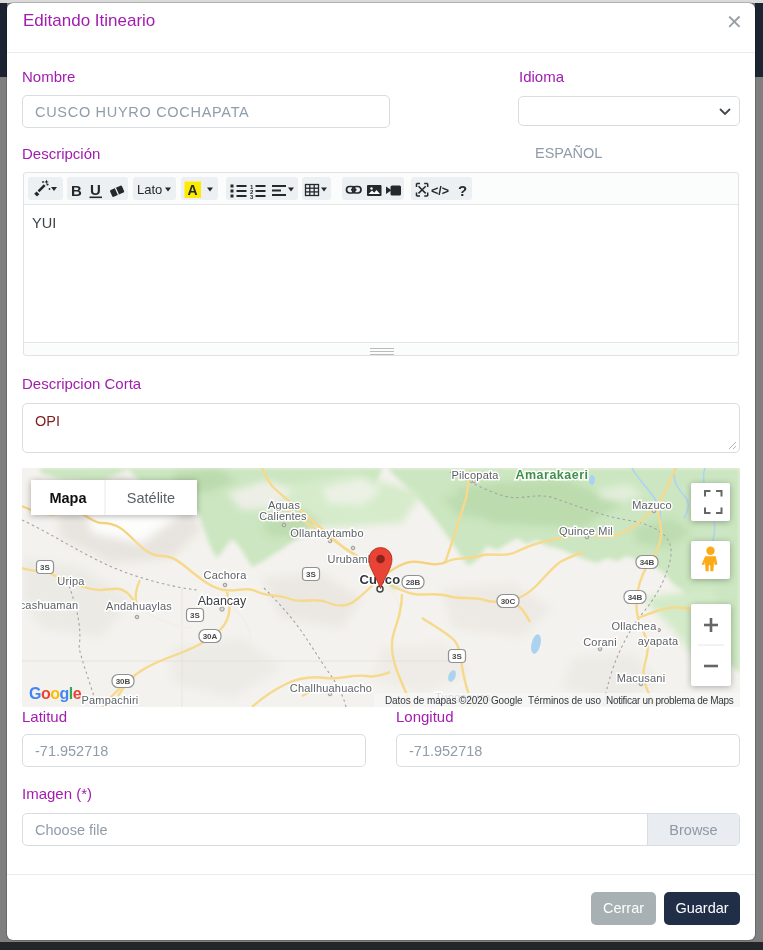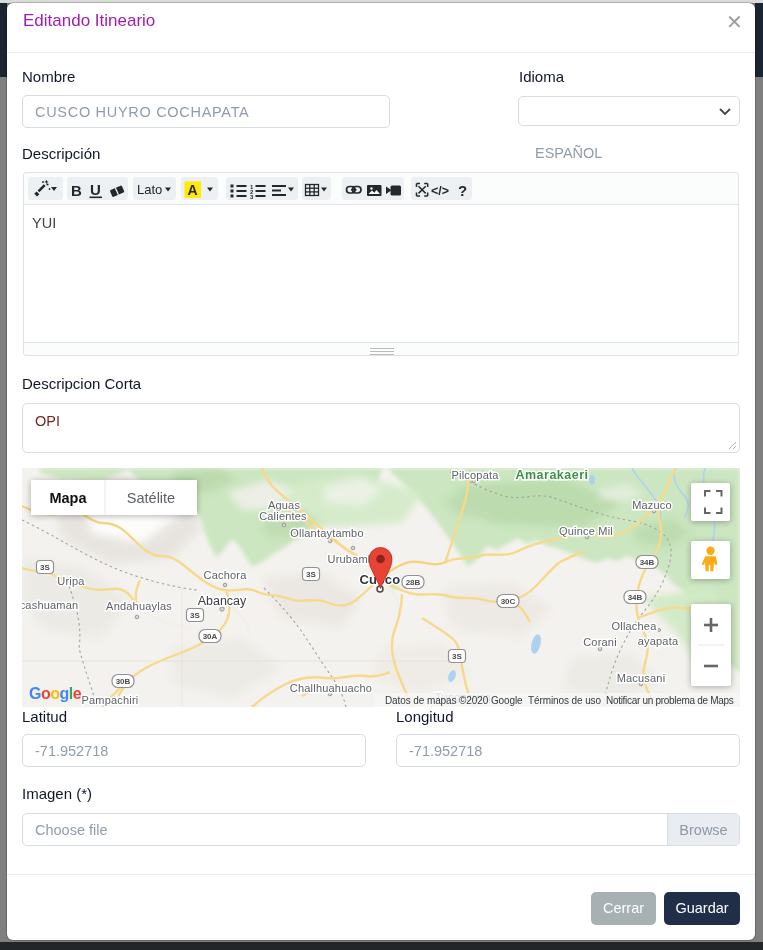--- a/index.html
+++ b/index.html
@@ -8,21 +8,21 @@
 .abs { position:absolute; }
 .bg-top { left:0; top:0; width:763px; height:3px; background:#dadada; }
 .bg-darkL { left:0; top:3px; width:7px; height:74px; background:#1c2331; }
 .bg-darkR { left:755px; top:3px; width:8px; height:74px; background:#1c2331; }
 .bg-bottom { left:0; top:942px; width:763px; height:8px; background:#232629; }
 .modal { left:7px; top:3px; width:748px; height:937px; background:#fff; border-radius:6px; box-shadow:0 0 0 1px rgba(0,0,0,0.18); }
 .modal * { position:absolute; }
 .hline { height:1px; background:#e9ecef; left:0; width:748px; }
 .title { left:16px; top:8px; font-size:17px; color:#a21caf; white-space:nowrap; }
 .closex { left:719px; top:7px; font-size:20px; color:#9aa0a6; }
-label.lb { font-size:15px; color:#0f172a; white-space:nowrap; line-height:15px; }
+label.lb { font-size:15px; color:#a21caf; white-space:nowrap; line-height:15px; }
 .inp { border:1px solid #d8dde2; border-radius:5px; background:#fff; font-size:14.5px; color:#909caa; }
 .inp span { position:absolute; left:12px; top:50%; transform:translateY(-50%); white-space:nowrap; }
 
 .edbox { left:16px; top:169px; width:716px; height:184px; border:1px solid #e0e2e4; border-radius:3px; background:#fbfcfc; }
 .edarea { left:0px; top:31px; width:714px; height:139px; background:#fff; border-top:1px solid #e4e6e8; border-bottom:1px solid #e4e6e8; }
 .edarea span { position:absolute; left:8px; top:10px; font-size:14.5px; color:#3b4249; }
 .grip { left:346px; top:175px; width:24px; height:8px;
   background:linear-gradient(to bottom,#bbb 1px,transparent 1px,transparent 3px,#bbb 3px,#bbb 4px,transparent 4px,transparent 6px,#bbb 6px,#bbb 7px,transparent 7px); }
 .resz { right:2px; bottom:2px; width:10px; height:10px; }
 .btn { border-radius:5px; color:#fdfefe; font-size:14.5px; text-align:center; }
@@ -361,21 +361,21 @@
       <span>-71.952718</span>
     </div>
   <label class="lb" style="left:389px; top:706px;">Longitud</label>
   <div class="inp" style="left:389px; top:731px; width:344px; height:33px;">
       <span>-71.952718</span>
     </div>
 
   <label class="lb" style="left:15px; top:783px;">Imagen (*)</label>
   <div class="inp" style="left:15px; top:810px; width:718px; height:33px;">
       <span>Choose file</span>
-    <div style="position:absolute; right:0; top:0; width:72px; height:31px; background:#e9ecf0; border-left:1px solid #d8dde2; border-radius:0 4px 4px 0;">
+    <div style="position:absolute; right:0; top:0; width:92px; height:31px; background:#e9ecf0; border-left:1px solid #d8dde2; border-radius:0 4px 4px 0;">
       <span style="position:absolute; left:50%; top:50%; transform:translate(-50%,-50%); color:#8e99a5;">Browse</span>
     </div>
   </div>
 
   <div class="hline" style="top:871px;"></div>
   <div class="btn" style="left:584px; top:889px; width:65px; height:33px; line-height:33px; background:#a7b1b4;">Cerrar</div>
   <div class="btn" style="left:657px; top:889px; width:76px; height:33px; line-height:33px; background:#202e47;">Guardar</div>
 </div>
 
 </body></html>

